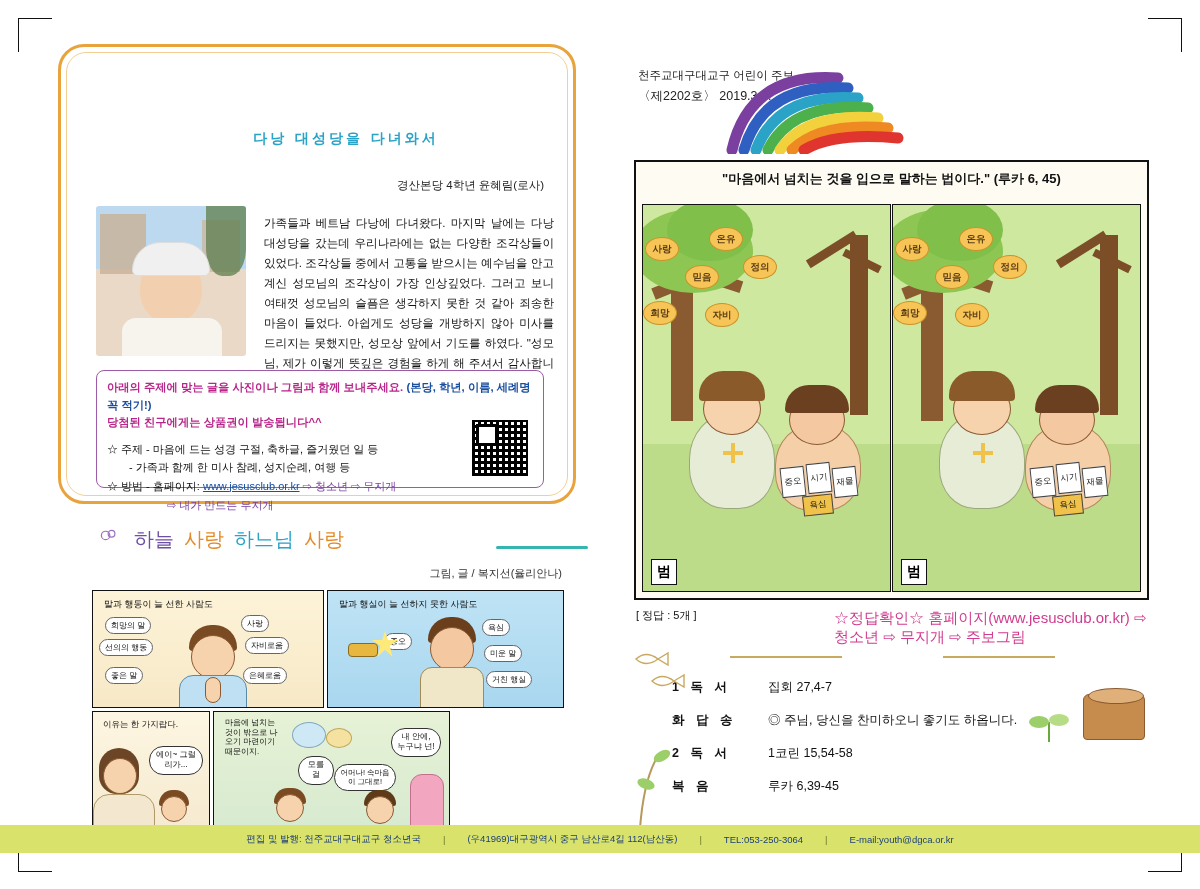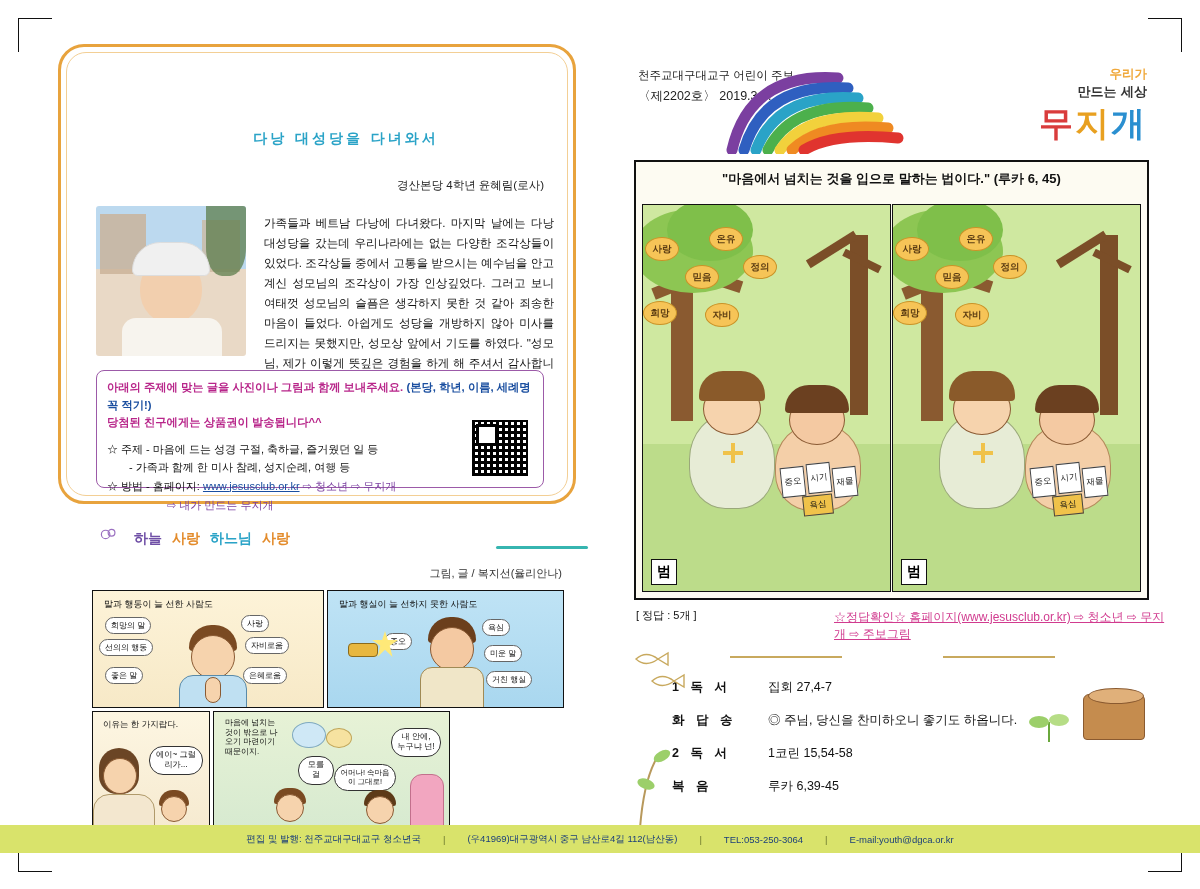--- a/index.html
+++ b/index.html
@@ -81,21 +81,21 @@
     position:absolute; right:12px; bottom:8px; width:62px; height:62px;
     background:
       repeating-linear-gradient(90deg,#000 0 3px,#fff 3px 6px),
       repeating-linear-gradient(0deg,#000 0 3px,#fff 3px 6px);
     background-blend-mode:multiply; border:3px solid #fff;
   }
   .qr:after{content:"";position:absolute;left:4px;top:4px;width:16px;height:16px;border:3px solid #000;background:#fff;}
 
   
   .love-title { position:absolute; left:62px; top:508px; display:flex; align-items:center; gap:10px;}
-  .love-title span { font-size:14px; font-weight:bold; font-family:"DejaVu Sans",sans-serif;}
+  .love-title span { font-size:20px; font-weight:normal; font-family:"DejaVu Sans",sans-serif;}
   .lt1 { color:#6f4fa6; }
   .lt2 { color:#e38b2b; }
   .lt3 { color:#2aa3c7; }
   .lt4 { color:#e38b2b; }
   .teal-rule { position:absolute; left:460px; top:528px; width:92px; height:3px; background:#36b5b0; border-radius:3px;}
   .credit { position:absolute; right:44px; top:548px; font-size:11px; color:#333;}
 
   .comic { position:absolute; left:56px; top:572px; width:479px; height:244px; }
   .crow { display:flex; gap:3px; }
   .cpanel { border:1px solid #111; position:relative; overflow:hidden; }
@@ -159,21 +159,21 @@
     position:absolute; background:#fff; border:1px solid #444; font-size:8.5px;
     display:flex; align-items:center; justify-content:center; color:#111; transform:rotate(-6deg);
   }
   .letterbox {
     position:absolute; left:8px; bottom:6px; width:26px; height:26px;
     border:1.5px solid #111; background:#fff; display:flex; align-items:center;
     justify-content:center; font-size:14px; font-weight:bold;
   }
 
   .answer-line { position:absolute; left:16px; top:590px; font-size:11px; color:#111;}
-  .footer-links { position:absolute; left:214px; top:591px; font-size:12px; color:#d13b8f;text-decoration:underline;}
+  .footer-links { position:absolute; left:214px; top:591px; font-size:15px; color:#d13b8f;}
 
   .liturgy-title {
     position:absolute; left:0; right:0; top:618px; text-align:center;
     font-size:17px; font-weight:bold; color:#111;
   }
   .lt-rule { position:absolute; top:638px; height:2px; background:#c8a95e;}
   .lt-rule.l { left:110px; width:112px;}
   .lt-rule.r { right:110px; width:112px;}
 
   .readings { position:absolute; left:52px; top:660px; width:470px; font-size:12.5px; color:#111;}
@@ -352,27 +352,20 @@
           <path d="M24 86 Q44 18 128 24" stroke="#2f5fc0"></path>
           <path d="M36 86 Q58 28 138 34" stroke="#2aa3c7"></path>
           <path d="M48 86 Q72 38 148 44" stroke="#4cb04c"></path>
           <path d="M60 86 Q86 48 158 54" stroke="#f2d13c"></path>
           <path d="M72 86 Q100 58 168 64" stroke="#ef8a22"></path>
           <path d="M84 86 Q114 68 178 74" stroke="#e0342f"></path>
         </g>
       </svg>
     </div>
 
-    <div class="logo-top">
-      <div class="logo-small">우리가</div>
-      <div class="logo-small2">만드는 세상</div>
-      <div class="logo-big">
-        <span class="lb1">무</span><span class="lb2">지</span><span class="lb3">개</span>
-      </div>
-    </div>
 
     <div class="puzzle">
       <div class="puz-q">"마음에서 넘치는 것을 입으로 말하는 법이다." (루카 6, 45)</div>
 
       <div class="puz-half puz-left">
         <div class="trunk" style="left:28px;top:36px;width:22px;height:180px;"></div>
         <div class="trunk" style="left:8px;top:70px;width:70px;height:12px;transform:rotate(-22deg);"></div>
         <div class="trunk" style="left:34px;top:66px;width:66px;height:12px;transform:rotate(18deg);"></div>
         <div class="leafball" style="left:-10px;top:4px;width:120px;height:84px;background:#8dc653;"></div>
         <div class="leafball" style="left:24px;top:-6px;width:86px;height:62px;background:#7fbf4a;"></div>

